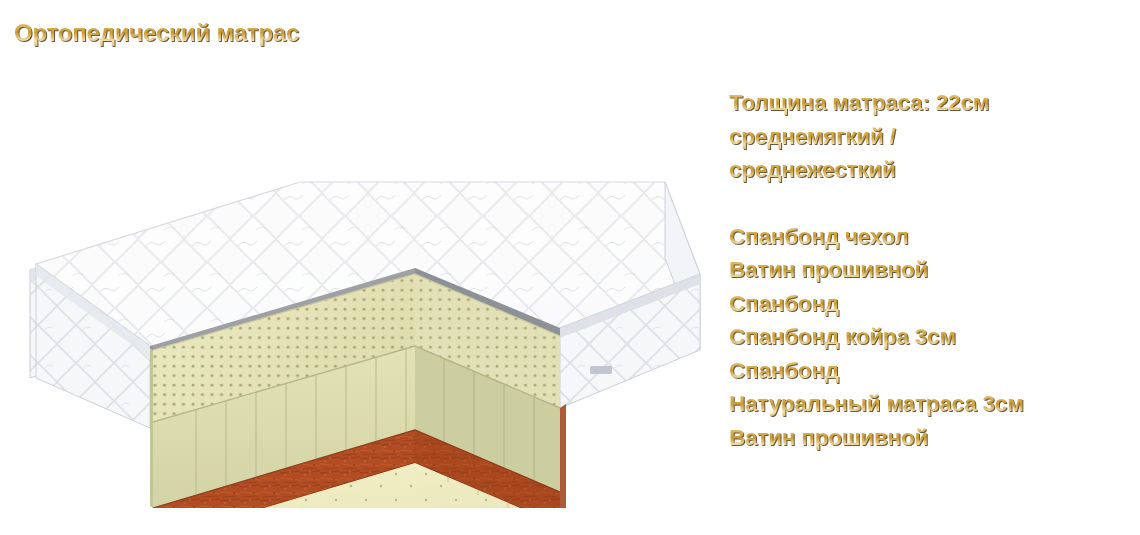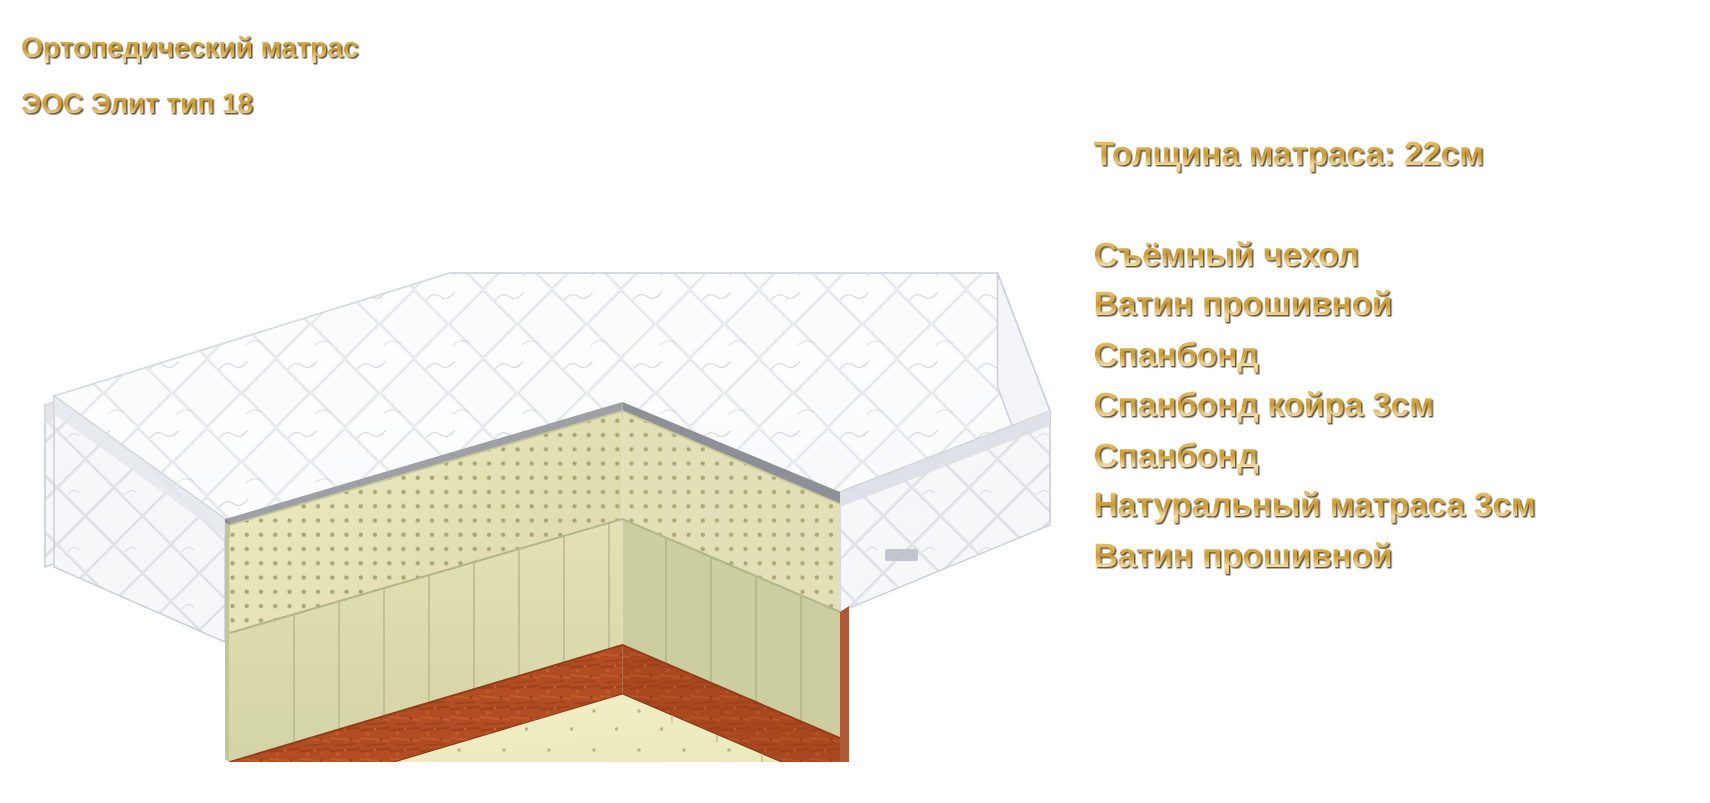--- a/index.html
+++ b/index.html
@@ -22,21 +22,21 @@
     filter:drop-shadow(1.5px 1.5px 0px rgba(60,40,10,.78));
     white-space:pre;
     letter-spacing:-0.2px;
   }
 
   
   #title-block{
     position:absolute;left:14px;top:14px;width:680px;
   }
   #title-block .tline{
-    font-size:19px;line-height:37px;
+    font-size:24px;line-height:37px;
   }
 
   
   #spec-column{
     position:absolute;left:729px;top:86px;width:400px;
   }
   #spec-summary .sline,
   #spec-layers .sline{
     font-size:22.5px;line-height:33.5px;
   }
@@ -46,21 +46,20 @@
   #mattress-figure{
     position:absolute;left:0px;top:78px;width:710px;height:430px;
   }
   #mattress-figure svg{display:block;width:710px;height:430px;}
 </style>
 </head>
 <body>
 
 <div id="title-block">
   <div class="tline gold">Ортопедический матрас</div>
-  <div class="tline gold">ЭОС Элит тип 18</div>
 </div>
 
 <div id="mattress-figure">
 <svg viewBox="0 0 710 430" xmlns="http://www.w3.org/2000/svg">
   <defs>
 
     <pattern id="quilt" width="46" height="46" patternUnits="userSpaceOnUse" patternTransform="rotate(0)">
       <rect width="46" height="46" fill="#fbfbfc"></rect>
       <path d="M23 0 L46 23 L23 46 L0 23 Z" fill="none" stroke="#e3e4e9" stroke-width="2.1"></path>
       <path d="M23 0 L46 23 L23 46 L0 23 Z" fill="#ffffff" opacity=".45"></path>
@@ -212,24 +211,26 @@
   </g>
 
   <polygon points="560,330 560,447 566,441 566,326" fill="#a54823" opacity=".9"></polygon>
 </svg>
 </div>
 
 <div id="spec-column">
 
   <div id="spec-summary">
     <div class="sline gold">Толщина матраса: 22см</div>
+    <div class="sline gold">среднемягкий /</div>
+    <div class="sline gold">среднежесткий</div>
   </div>
 
   <div id="spec-layers">
-    <div class="sline gold">Съёмный чехол</div>
+    <div class="sline gold">Спанбонд чехол</div>
     <div class="sline gold">Ватин прошивной</div>
     <div class="sline gold">Спанбонд</div>
     <div class="sline gold">Спанбонд койра 3см</div>
     <div class="sline gold">Спанбонд</div>
     <div class="sline gold">Натуральный матраса 3см</div>
     <div class="sline gold">Ватин прошивной</div>
   </div>
 
 </div>
 

